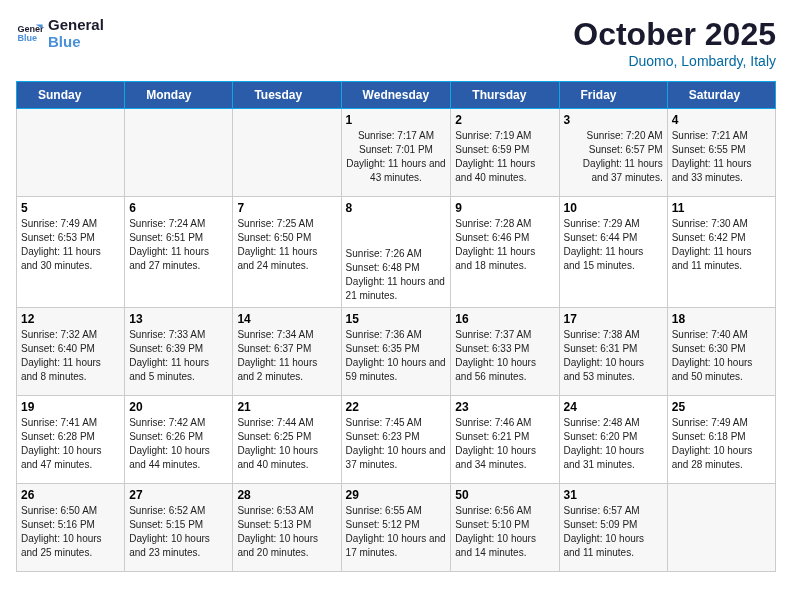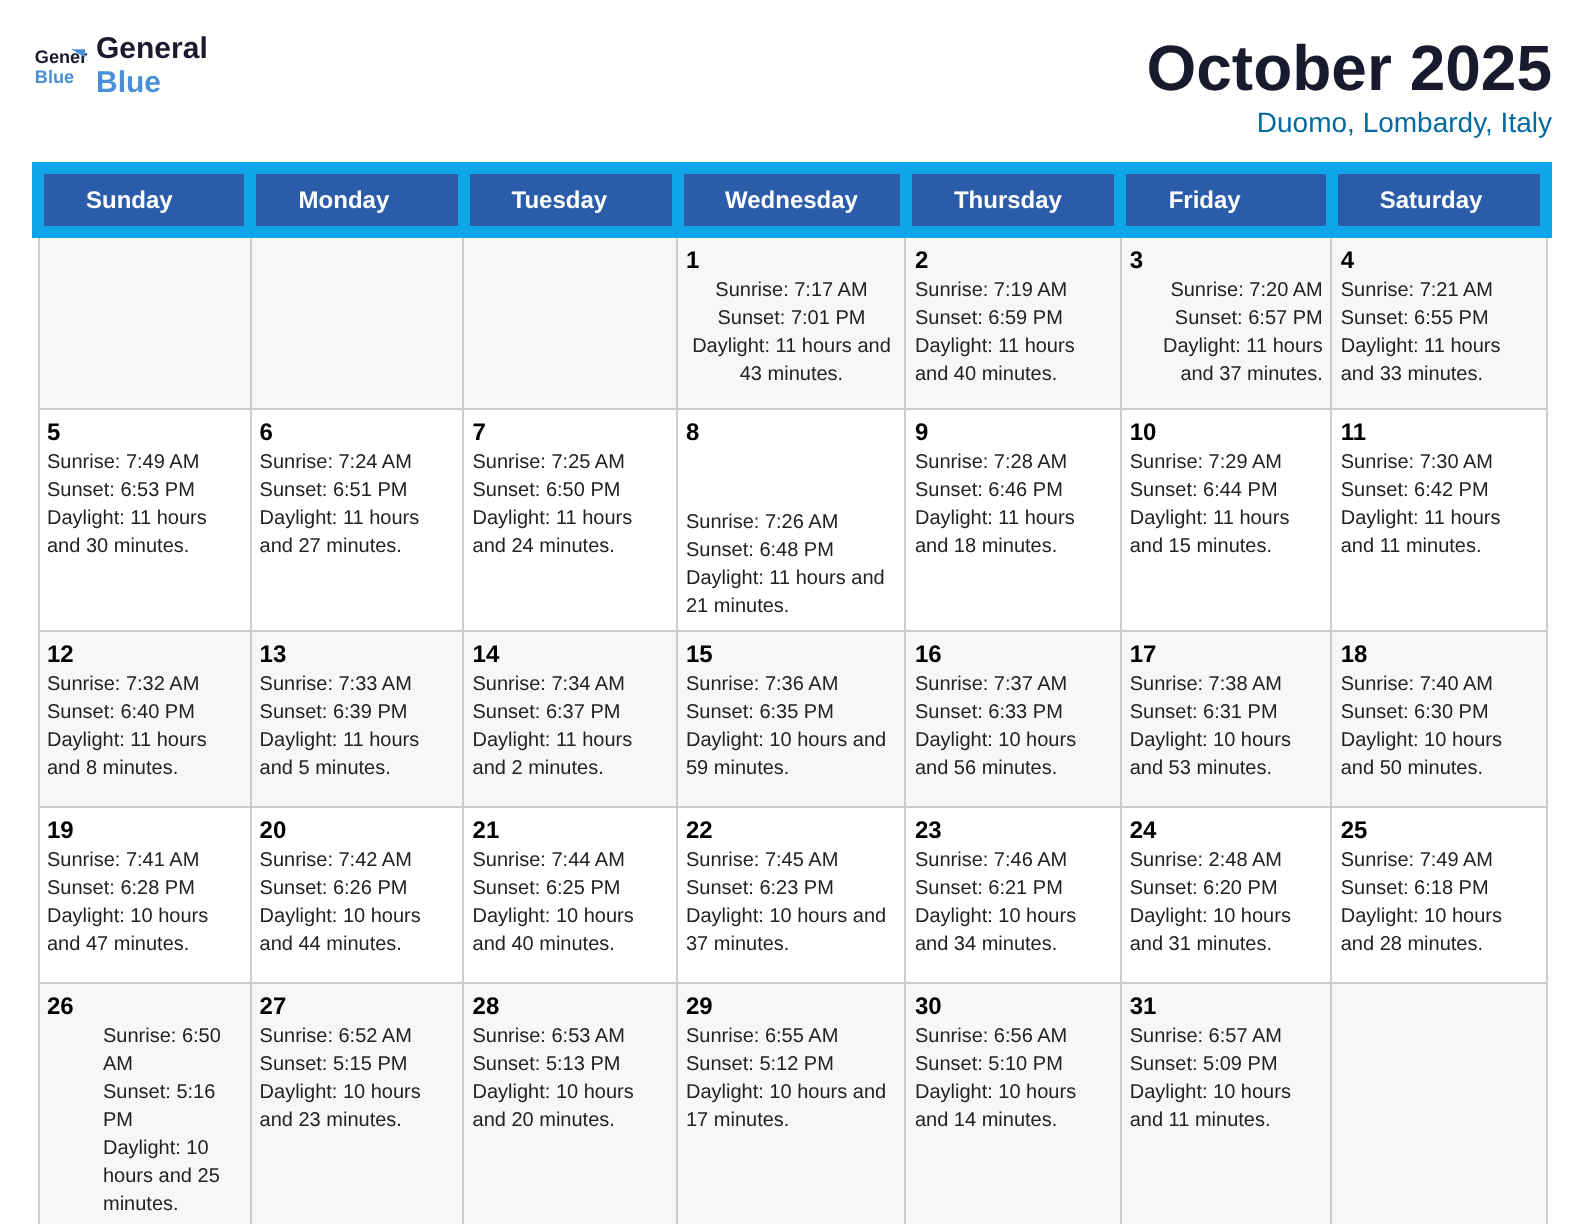--- a/index.html
+++ b/index.html
@@ -43,21 +43,21 @@
       font-size: 11px;
     }
     thead tr {
       background-color: #2a5caa;
       color: #fff;
     }
     thead th {
       padding: 6px 21px;
       text-align: left;
       font-size: 12px;
-      border: 6px solid #0ea5e9;
+      border: 1px solid #0ea5e9;
     }
     tbody td {
       border: 1px solid #ccc;
       vertical-align: top;
       padding: 4px;
       height: 88px;
       width: 108px;
       background: #fff;
     }
     tbody tr:nth-child(odd) td {
@@ -268,21 +268,21 @@
         <td>
           <div class="day-number">25</div>
           <div class="day-info" style="white-space: pre-line;">Sunrise: 7:49 AM
 Sunset: 6:18 PM
 Daylight: 10 hours and 28 minutes.</div>
         </td>
       </tr>
       <tr>
         <td>
           <div class="day-number">26</div>
-          <div class="day-info" style="white-space: pre-line; margin-left: 28px;">Sunrise: 6:50 AM
+          <div class="day-info" style="white-space: pre-line;">Sunrise: 6:50 AM
 Sunset: 5:16 PM
 Daylight: 10 hours and 25 minutes.</div>
         </td>
         <td>
           <div class="day-number">27</div>
           <div class="day-info" style="white-space: pre-line;">Sunrise: 6:52 AM
 Sunset: 5:15 PM
 Daylight: 10 hours and 23 minutes.</div>
         </td>
         <td>
@@ -291,21 +291,21 @@
 Sunset: 5:13 PM
 Daylight: 10 hours and 20 minutes.</div>
         </td>
         <td>
           <div class="day-number">29</div>
           <div class="day-info" style="white-space: pre-line;">Sunrise: 6:55 AM
 Sunset: 5:12 PM
 Daylight: 10 hours and 17 minutes.</div>
         </td>
         <td>
-          <div class="day-number">30</div>
+          <div class="day-number">50</div>
           <div class="day-info" style="white-space: pre-line;">Sunrise: 6:56 AM
 Sunset: 5:10 PM
 Daylight: 10 hours and 14 minutes.</div>
         </td>
         <td>
           <div class="day-number">31</div>
           <div class="day-info" style="white-space: pre-line;">Sunrise: 6:57 AM
 Sunset: 5:09 PM
 Daylight: 10 hours and 11 minutes.</div>
         </td>

